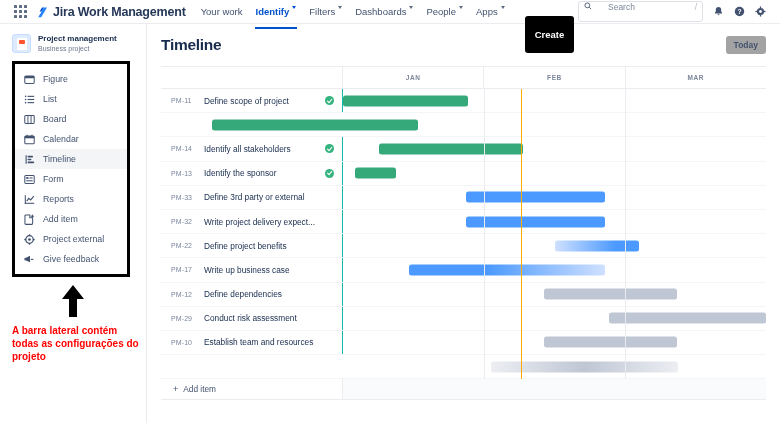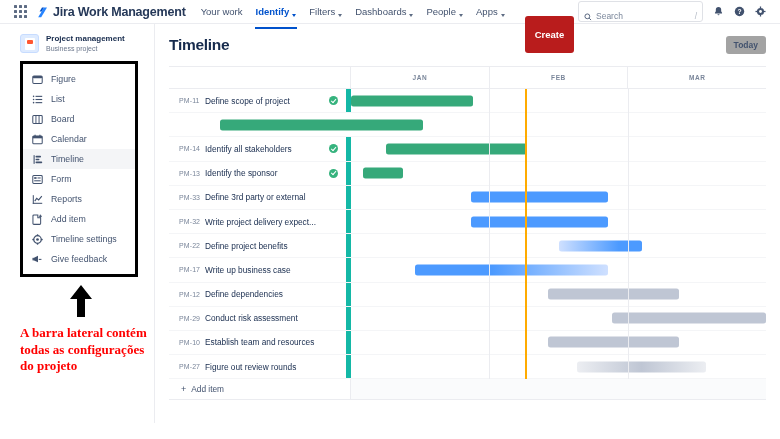--- a/index.html
+++ b/index.html
@@ -21,77 +21,77 @@
   }
   .grid-icon { width: 13px; height: 13px; display: grid;
     grid-template-columns: repeat(3,1fr); grid-template-rows: repeat(3,1fr);
     gap: 1.5px; margin-right: 9px; cursor: pointer; }
   .grid-icon i { background: #5e6c84; border-radius: 0.5px; }
   .brand { display: flex; align-items: center; gap: 4px; margin-right: 14px; }
   .brand-logo { width: 13px; height: 13px; position: relative; }
   .brand-text { font-size: 12.5px; font-weight: 600; color: #253858; letter-spacing: -.2px; white-space: nowrap;}
   .navitems { display: flex; align-items: center; gap: 11px; }
   .navitem { font-size: 9.5px; color: #42526e; white-space: nowrap; cursor: pointer;
-    display: flex; align-items: flex-end; gap: 3px; padding: 3px 1px; position: relative; }
+    display: flex; align-items: flex-start; gap: 3px; padding: 3px 1px; position: relative; }
   .navitem.active { color: #0052cc; font-weight: 600; }
   .navitem.active::after { content:""; position:absolute; left:0; right:0; bottom:-9px; height:2px; background:#0052cc;}
   .caret { width:0;height:0;border-left:2.5px solid transparent;border-right:2.5px solid transparent;
     border-top:3px solid #5e6c84; display:inline-block; }
   .navitem.active .caret { border-top-color:#0052cc; }
-  .create-btn { margin-left: 8px; background: #b91c1c; color:#fff; font-size: 9.5px;
+  .create-btn { margin-left: 8px; background: #000000; color:#fff; font-size: 9.5px;
     font-weight: 700; padding: 13px 10px; border-radius: 3px; border:none; cursor:pointer;margin-top:46px; }
   .nav-right { margin-left: auto; display: flex; align-items: center; gap: 10px; }
   .searchbox { width: 125px; height: 21px; border: 1px solid #dfe1e6; border-radius: 3px;
-    display:flex; align-items:flex-end; padding: 0 5px; gap: 4px; background:#fff; cursor:text;}
+    display:flex; align-items:flex-start; padding: 0 5px; gap: 16px; background:#fff; cursor:text;}
   .searchbox .ph { font-size: 8.5px; color: #7a869a; flex:1; }
   .slash { font-size: 8.5px; color: #b3bac5; }
   .icobtn { color:#42526e; cursor:pointer; display:flex; }
 
   
-  #body { display: flex; height: 399px; padding-left: 8px; }
+  #body { display: flex; height: 399px; }
 
   
   #sidebar { width: 147px; border-right: 1px solid #ebecf0; padding-top: 8px;
     position: relative; background:#fff; flex: 0 0 147px; }
   .proj-head { display:flex; align-items:center; gap:7px; padding: 2px 10px 8px 12px; cursor:pointer;}
   .proj-avatar { width:19px;height:19px;border-radius:3px;background:#deebff;position:relative;flex:0 0 19px;
      border:1px solid #c7dcff;}
   .proj-avatar::before{content:"";position:absolute;left:4px;top:3px;width:10px;height:12px;background:#fff;border-radius:1px;}
   .proj-avatar::after{content:"";position:absolute;left:6px;top:5px;width:6px;height:4px;background:#ff5630;border-radius:1px;}
   .proj-name { font-size: 8px; font-weight: 700; color: #172b4d; line-height: 1.25; }
   .proj-sub { font-size: 7px; color: #6b778c; line-height: 1.3; }
 
   .navbox { border: 3px solid #000; margin: 0 16px 0 12px; padding: 5px 0; }
   .side-item { display:flex; align-items:center; gap:8px; padding: 4.5px 0 4.5px 9px;
      font-size: 8.8px; color:#42526e; cursor:pointer; }
   .side-item.active { background:#f4f5f7; color:#42526e; }
   .side-ico { width:11px;height:11px;flex:0 0 11px;display:flex;align-items:center;justify-content:center;color:#42526e;}
 
   .arrow-wrap { text-align:center; padding-top: 7px; }
-  .annot { color:#ff0000; font-weight:bold; font-size:13px; line-height:1.28;
-    padding: 3px 6px 0 12px; font-family: Liberation Serif, serif; }
+  .annot { color:#ff0000; font-weight:bold; font-size:10px; line-height:1.28;
+    padding: 3px 6px 0 12px; }
 
   
   #main { flex:1; padding: 12px 14px 0 14px; overflow:hidden; }
   .main-head { display:flex; align-items:center; margin-bottom: 12px; }
   .page-title { font-size: 15.5px; font-weight: 700; color:#172b4d; letter-spacing:-.3px;}
   .today-btn { margin-left:auto; background:#a3a3a3; color:#42526e; font-size:8.5px;
     font-weight:600; padding: 4px 8px; border-radius:3px; border:none; cursor:pointer; }
 
   .grid { position: relative; border-top:1px solid #ebecf0; }
   .months { display:flex; height: 22px; border-bottom:1px solid #ebecf0; }
   .m-left { width: 182px; flex:0 0 182px; border-right:1px solid #ebecf0; }
   .m-cell { flex:1; border-right:1px solid #ebecf0; display:flex; align-items:center;
     justify-content:center; font-size:6.5px; font-weight:700; color:#7a869a; letter-spacing:.6px;}
   .m-cell:last-child{border-right:none;}
 
   .rows { position: relative; }
   .row { display:flex; height: 24.2px; border-bottom:1px solid #f4f5f7; align-items:center; }
   .row .left { width:182px; flex:0 0 182px; display:flex; align-items:center;
-    border-right:5px solid #14b8a6; height:100%; padding-left:10px; }
+    border-right:1px solid #14b8a6; height:100%; padding-left:10px; gap:7px; }
   .key { font-size:7px; color:#7a869a; width:26px; flex:0 0 26px; letter-spacing:.1px;}
   .summary { font-size:8.3px; color:#172b4d; flex:1; white-space:nowrap; overflow:hidden; text-overflow:ellipsis; }
   .check { width:9px;height:9px;border-radius:50%;background:#36b37e;margin-right:8px;flex:0 0 9px;
     position:relative; }
   .check::after{content:"";position:absolute;left:2.6px;top:1.8px;width:2.4px;height:4.2px;
     border:1.1px solid #fff;border-top:none;border-left:none;transform:rotate(42deg);}
   .track { flex:1; height:100%; position:relative; }
   .bar { position:absolute; top:50%; transform:translateY(-50%); height:11px; border-radius:2.5px; }
 
   .vline { position:absolute; top:0; bottom:0; width:1px; background:#ebecf0; }
@@ -297,21 +297,21 @@
         <span class="side-ico">
           <svg width="11" height="11" viewBox="0 0 14 14">
               <circle cx="7" cy="7" r="4.8" fill="none" stroke="#42526e" stroke-width="1.6"></circle>
               <circle cx="7" cy="7" r="1.7" fill="#42526e"></circle>
               <rect x="6.2" y="0.4" width="1.7" height="2.3" fill="#42526e"></rect>
               <rect x="6.2" y="11.3" width="1.7" height="2.3" fill="#42526e"></rect>
               <rect x="0.4" y="6.2" width="2.3" height="1.7" fill="#42526e"></rect>
               <rect x="11.3" y="6.2" width="2.3" height="1.7" fill="#42526e"></rect>
             </svg>
         </span>
-        <span>Timeline settings</span>
+        <span>Project external</span>
       </div>
       <div class="side-item">
         <span class="side-ico">
           <svg width="11" height="11" viewBox="0 0 14 14">
               <path d="M2 5.2 L7.6 2.2 v8.4 L2 7.8 z" fill="#42526e"></path>
               <rect x="0.6" y="4.9" width="1.8" height="3.2" fill="#42526e"></rect>
               <rect x="8.6" y="6.2" width="3.4" height="1.3" fill="#42526e"></rect>
             </svg>
         </span>
         <span>Give feedback</span>
@@ -433,24 +433,20 @@
           <div class="row">
             <div class="left">
               <span class="key">PM-10</span>
               <span class="summary">Establish team and resources</span>
             </div>
             <div class="track">
               <div class="bar" style="left: 47.5%; width: 31.5%; background: rgb(191, 198, 212);"></div>
             </div>
           </div>
           <div class="row">
-            <div class="left">
-              <span class="key">PM-27</span>
-              <span class="summary">Figure out review rounds</span>
-            </div>
             <div class="track">
               <div class="bar" style="left: 54.5%; width: 31%; background: linear-gradient(90deg, rgb(236, 238, 242) 0%, rgb(191, 198, 212) 50%, rgb(236, 238, 242) 100%);"></div>
             </div>
           </div>
           <div class="vline" style="left: calc(33.3333% + 121.333px);"></div>
           <div class="vline" style="left: calc(66.6667% + 60.6667px);"></div>
           <div class="todayline" style="left: calc(42% + 105.56px);"></div>
         </div>
 
       <div class="addrow">

